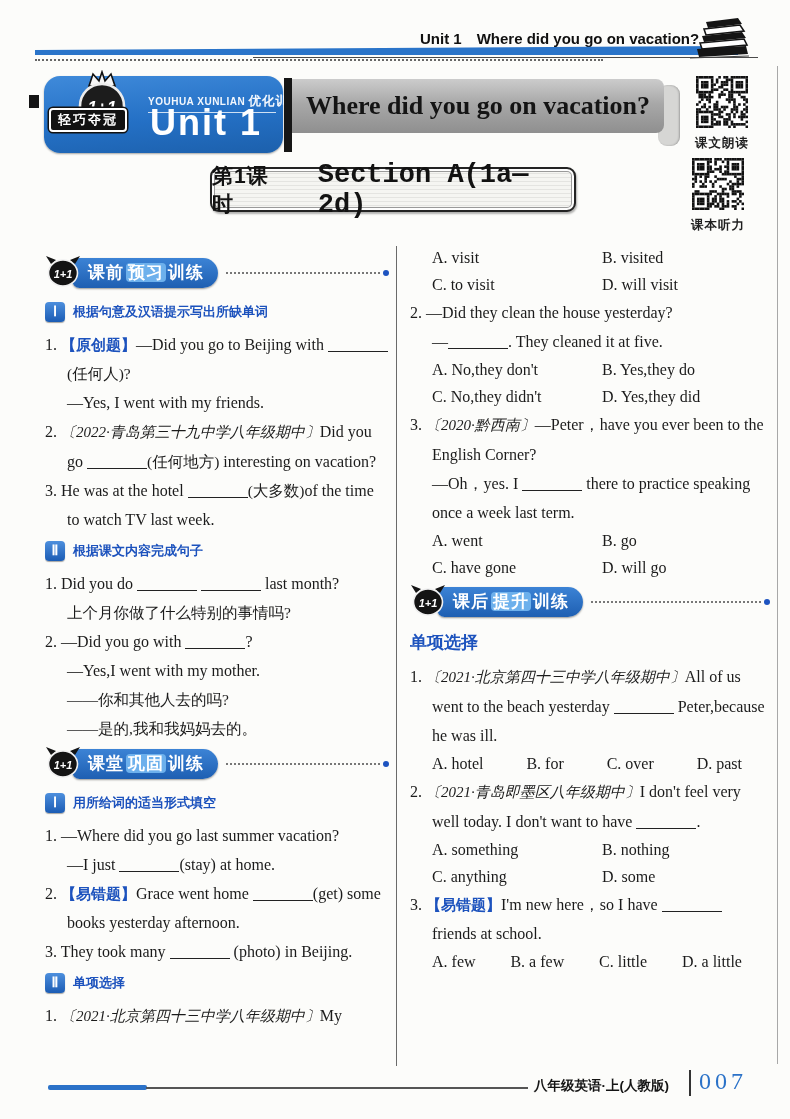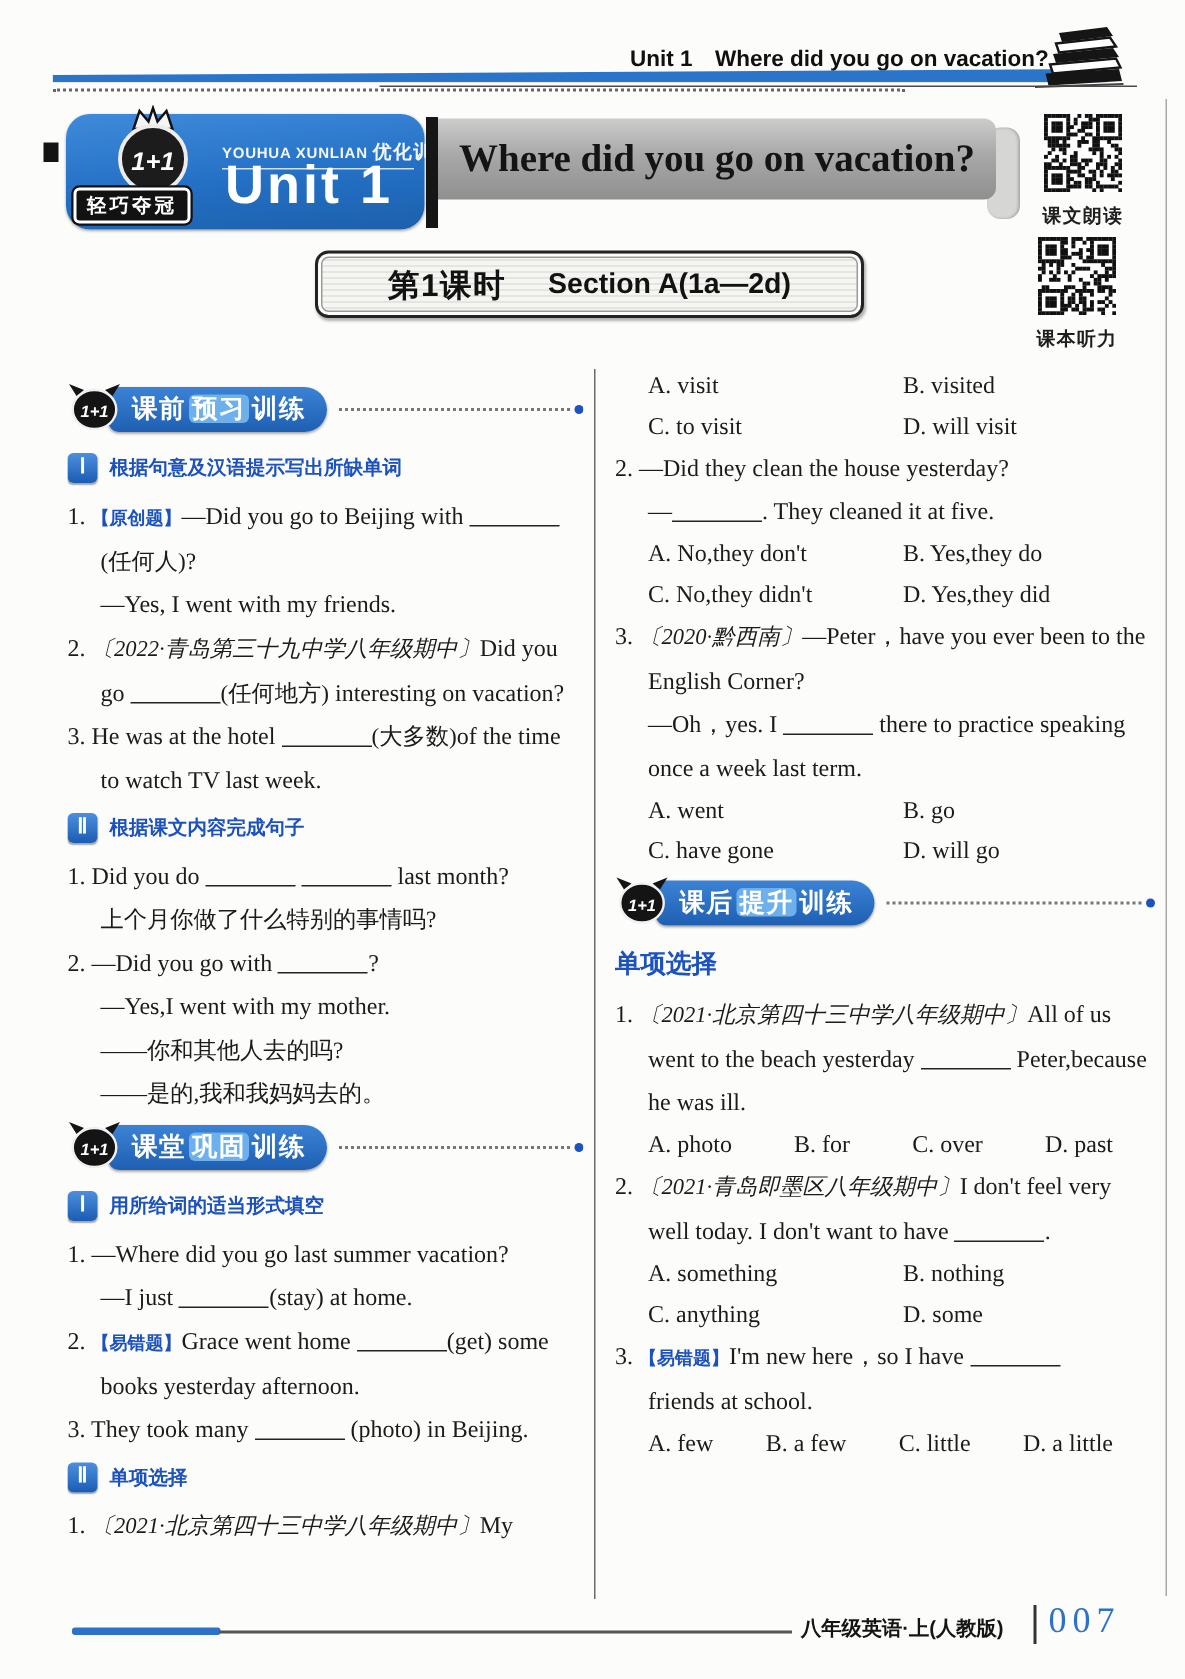--- a/index.html
+++ b/index.html
@@ -10,21 +10,21 @@
   .run-head { position:absolute; top:30px; left:420px; width:250px; font-family:"Liberation Sans", sans-serif; font-weight:bold; font-size:15px; color:#101010; white-space:nowrap; }
   .head-rule { position:absolute; top:57px; left:253px; width:505px; border-top:1.6px solid #4a4a4a; }
   .top-blue-bar { position:absolute; top:46px; left:35px; width:703px; height:9px; background:#2a74c9; clip-path:polygon(0 45%,98% 0,100% 30%,100% 100%,0 100%); }
   .top-dotted { position:absolute; top:59px; left:35px; width:568px; border-top:2px dotted #666; }
   .left-tick { position:absolute; top:95px; left:29px; width:10px; height:13px; background:#141414; }
   .books-icon { position:absolute; top:16px; left:688px; }
 
   
   .banner { position:absolute; top:76px; left:44px; width:239px; height:77px; border-radius:16px; background:linear-gradient(175deg,#3f8ada 0%,#2470c5 55%,#1c60ac 100%); box-shadow:0 1px 2px rgba(0,0,0,.35); }
   .logo-wrap { position:absolute; left:28px; top:-6px; }
-  .logo-badge { position:absolute; left:5px; bottom:4px; background:#121212; color:#fff; font-family:"Liberation Sans", sans-serif; font-weight:bold; font-size:13px; letter-spacing:2px; padding:1px 7px; border:2px solid #fff; box-shadow:0 0 0 1.5px #121212; border-radius:4px; white-space:nowrap; }
+  .logo-badge { position:absolute; left:5px; bottom:21px; background:#121212; color:#fff; font-family:"Liberation Sans", sans-serif; font-weight:bold; font-size:13px; letter-spacing:2px; padding:1px 7px; border:2px solid #fff; box-shadow:0 0 0 1.5px #121212; border-radius:4px; white-space:nowrap; }
   .brand-line { position:absolute; left:104px; top:17px; width:128px; color:#f2f7fd; font-family:"Liberation Sans", sans-serif; font-size:10px; font-weight:bold; letter-spacing:.5px; border-bottom:1px solid #cfe0f3; padding-bottom:2px; white-space:nowrap; }
   .brand-line .cnpart { font-size:12.5px; letter-spacing:1px; }
   .unit-big { position:absolute; left:106px; top:26px; color:#ffffff; font-family:"Liberation Sans", sans-serif; font-weight:bold; font-size:36px; letter-spacing:2px; }
   .black-strip { position:absolute; top:78px; left:284px; width:8px; height:74px; background:#161616; }
   .gray-title { position:absolute; top:79px; left:292px; width:372px; height:54px; background:linear-gradient(180deg,#cccccc 0%,#a8a8a8 45%,#8f8f8f 100%); border-radius:0 8px 8px 0; display:flex; align-items:center; justify-content:center; }
   .gray-fold { position:absolute; top:85px; left:658px; width:22px; height:61px; background:#d6d6d4; border-radius:9px; box-shadow:inset -1px 0 2px rgba(0,0,0,.25); }
   .gray-title .t { font-family:"Liberation Serif", serif; font-weight:bold; font-size:26px; color:#141414; position:relative; z-index:2; }
 
   
   .qr-block { position:absolute; width:56px; text-align:center; }
@@ -32,21 +32,21 @@
   .qr2 { top:158px; left:690px; }
   .qr-block svg { width:52px; height:52px; background:#fff; }
   .qr-label { margin-top:3px; font-family:"Liberation Sans", sans-serif; font-size:12.5px; font-weight:bold; color:#1e1e1e; letter-spacing:1px; white-space:nowrap; }
 
   
   .lesson-box { position:absolute; top:167px; left:210px; width:366px; height:45px; border:2.5px solid #232323; border-radius:9px; background:
      repeating-linear-gradient(180deg, rgba(0,0,0,.07) 0 1px, rgba(255,255,255,0) 1px 4px), #f5f5f2;
      box-shadow:inset 0 0 0 2px #fdfdfd, inset 0 0 0 3px #9a9a9a, 1px 2px 2px rgba(0,0,0,.3);
      display:flex; align-items:center; justify-content:center; gap:28px; }
   .lesson-box .cn { font-family:"Liberation Sans", sans-serif; font-weight:bold; font-size:21px; color:#121212; letter-spacing:1px; }
-  .lesson-box .en { font-family:Liberation Sans, sans-serif; font-weight:bold; font-size:19px; color:#121212; }
+  .lesson-box .en { font-family:Liberation Mono, monospace; font-weight:bold; font-size:27px; color:#121212; }
 
   
   .col-divider { position:absolute; top:246px; left:396px; height:820px; border-left:1.4px solid #6a6a6a; }
   .right-border { position:absolute; top:66px; left:777px; height:998px; border-left:1px solid #a8a8a8; }
   .col { position:absolute; overflow:hidden; }
   .col-left  { top:252px; left:45px;  width:344px; height:816px; }
   .col-right { top:244px; left:410px; width:360px; height:826px; }
 
   
   .badge-row { display:flex; align-items:center; height:38px; margin:2px 0 7px 0; }
@@ -61,21 +61,21 @@
   .roman-box { flex:none; width:20px; height:20px; border-radius:4px; background:linear-gradient(180deg,#4d8fdd,#1b5cb4); color:#fff; display:flex; align-items:center; justify-content:center; font-family:"Liberation Serif", serif; font-size:14px; font-weight:bold; box-shadow:0 1px 1px rgba(0,0,0,.35); }
   .h-text { color:#1c52bd; font-family:"Liberation Sans", sans-serif; font-weight:bold; font-size:13px; }
   .subhead { color:#1c52bd; font-family:"Liberation Sans", sans-serif; font-weight:bold; font-size:17px; line-height:30px; margin:2px 0 4px 0; }
 
   
   .item { padding-left:22px; text-indent:-22px; font-size:16px; line-height:29px; }
   .item.cont { text-indent:0; }
   .item .num { font-family:"Liberation Serif", serif; }
   .item .en { font-family:"Liberation Serif", serif; }
   .item .cn { font-family:"Liberation Serif", serif; font-size:15.5px; }
-  .item .tag { color:#1c52bd; font-family:"Liberation Sans", sans-serif; font-weight:bold; font-size:12px; }
+  .item .tag { color:#1c52bd; font-family:"Liberation Sans", sans-serif; font-weight:bold; font-size:15px; }
   .item .src { font-family:"Liberation Serif", serif; font-style:italic; font-size:15px; }
   .blank { display:inline-block; width:60px; height:13px; border-bottom:1.4px solid #222; vertical-align:-2px; }
 
   
   .opts { display:grid; padding-left:22px; line-height:27px; font-size:16px; font-family:"Liberation Serif", serif; }
   .opts.cols2 { grid-template-columns:170px auto; justify-content:start; }
   .opts.cols4 { grid-template-columns:repeat(4,auto); justify-content:space-between; padding-right:28px; }
 
   
   .foot-blue { position:absolute; top:1085px; left:48px; width:99px; height:5px; background:#2b72c8; border-radius:2px; }
@@ -677,21 +677,21 @@
           <ellipse cx="18" cy="18" rx="14.5" ry="13" fill="#141414" stroke="#f0f0f0" stroke-width="1.6"></ellipse>
           <text x="18" y="23" text-anchor="middle" font-family="Liberation Sans, sans-serif" font-size="11" font-weight="bold" font-style="italic" fill="#fff">1+1</text>
         </svg></span>
       <span class="pill"><b class="pre">课后</b><b class="hi">提升</b><b class="post">训练</b></span>
       <span class="lead"></span>
       <span class="lead-dot"></span>
     </div>
     <div class="subhead">单项选择</div>
     <div class="item"><span class="num">1. </span><span class="src">〔2021·北京第四十三中学八年级期中〕</span><span class="en">All of us went to the beach yesterday </span><span class="blank"></span><span class="en"> Peter,because he was ill.</span></div>
     <div class="opts cols4">
-      <span class="opt">A. photo</span>
+      <span class="opt">A. hotel</span>
       <span class="opt">B. for</span>
       <span class="opt">C. over</span>
       <span class="opt">D. past</span>
     </div>
     <div class="item"><span class="num">2. </span><span class="src">〔2021·青岛即墨区八年级期中〕</span><span class="en">I don't feel very well today. I don't want to have </span><span class="blank"></span><span class="en">.</span></div>
     <div class="opts cols2">
       <span class="opt">A. something</span>
       <span class="opt">B. nothing</span>
       <span class="opt">C. anything</span>
       <span class="opt">D. some</span>

